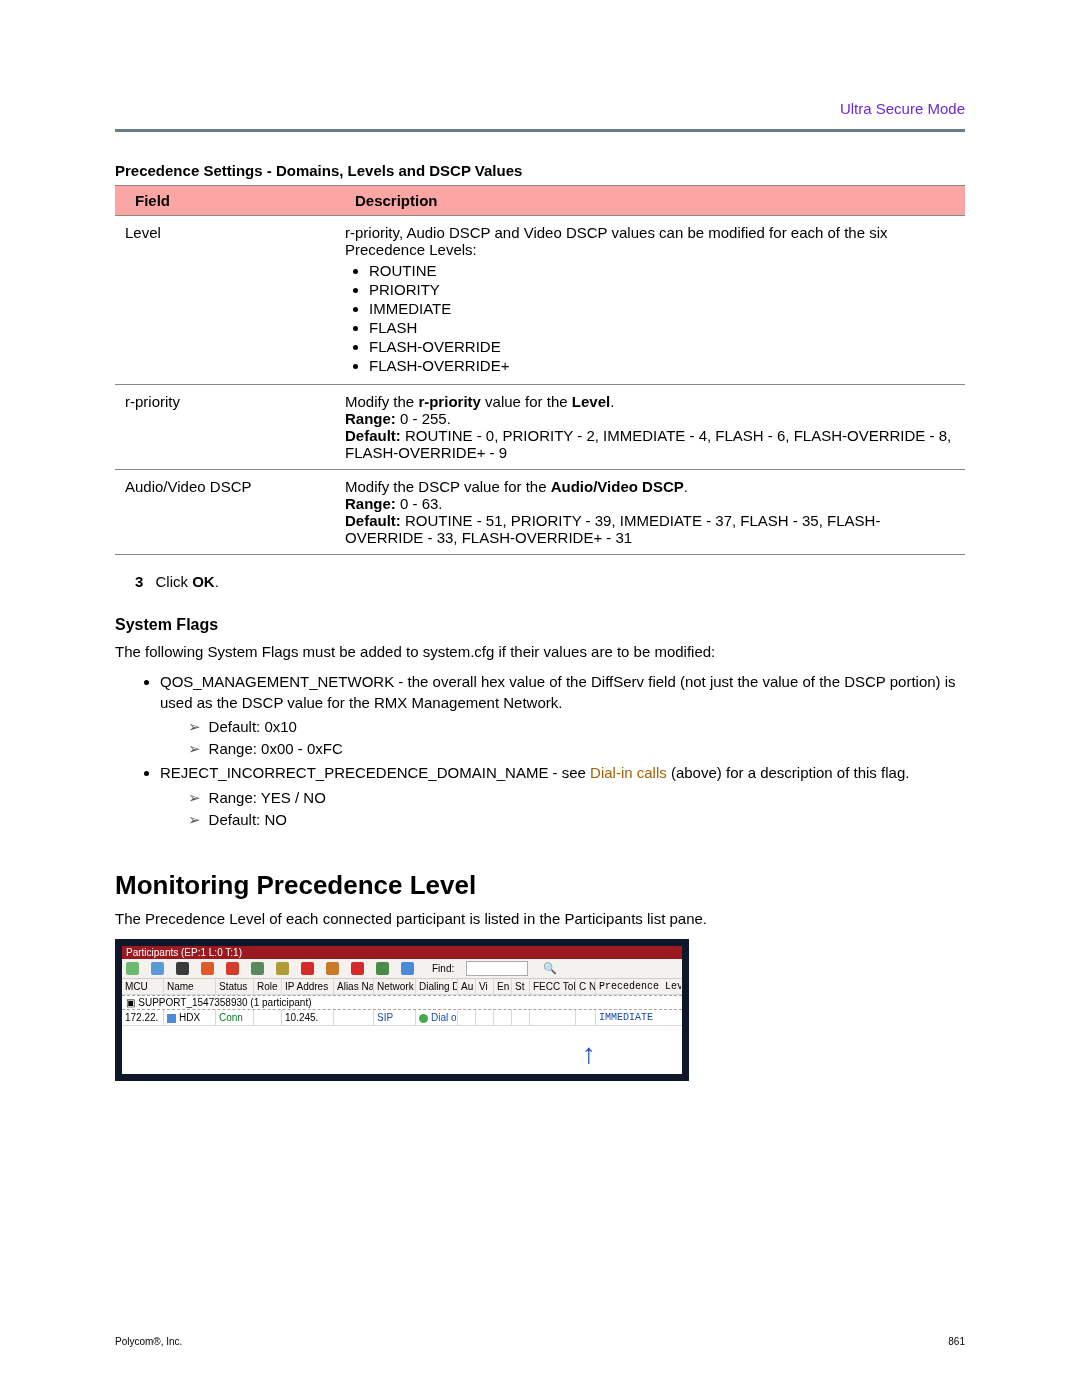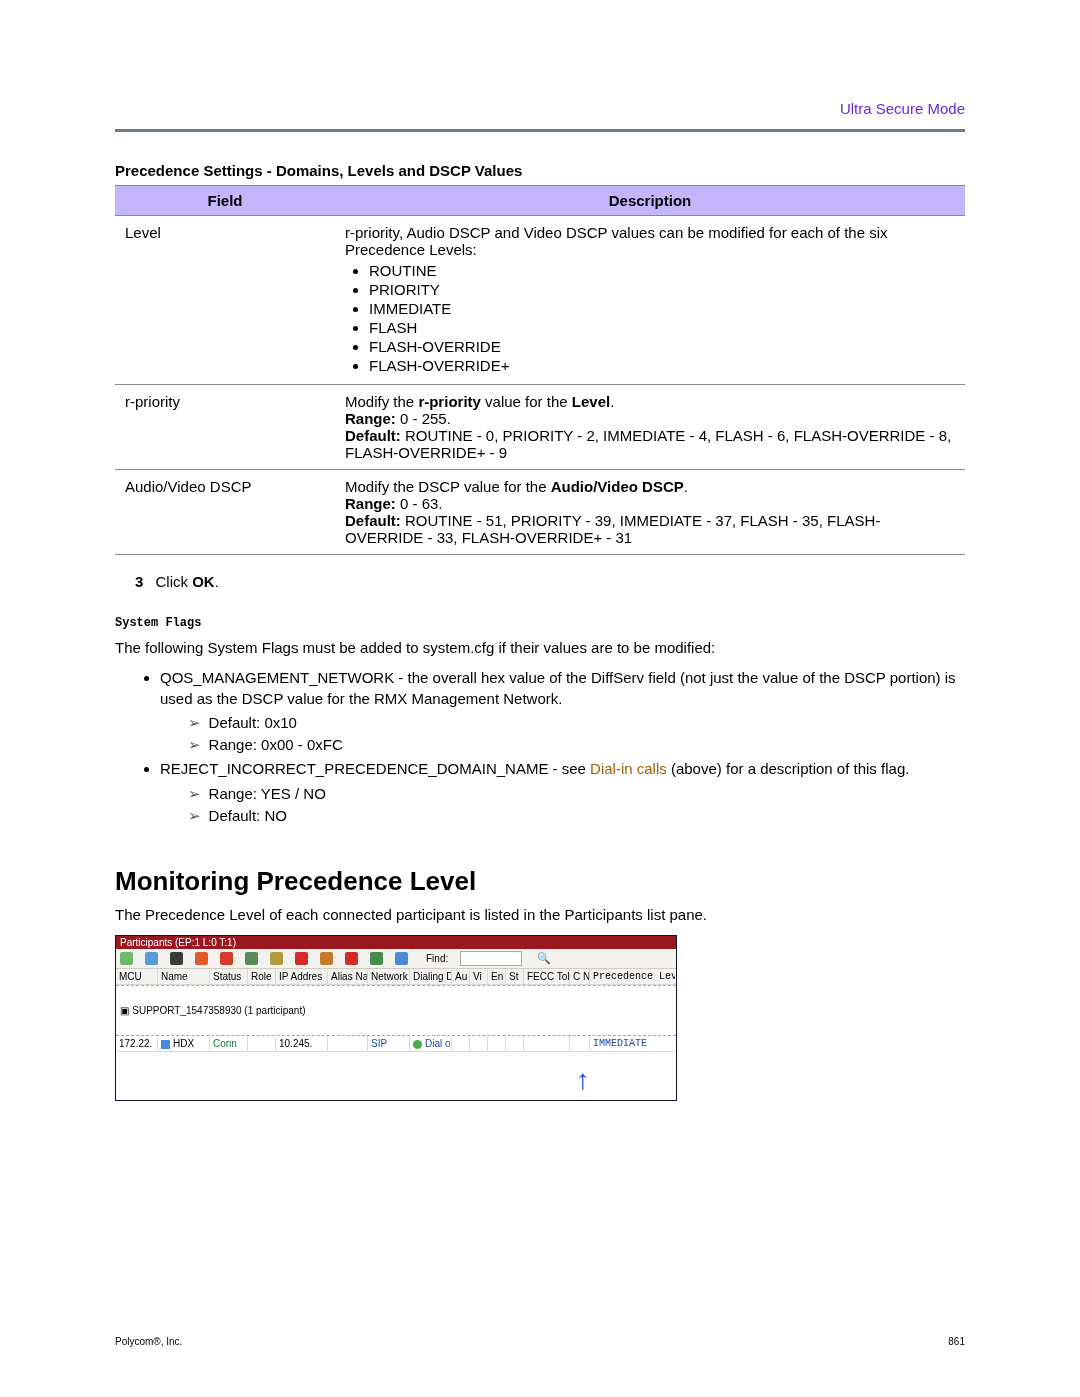--- a/index.html
+++ b/index.html
@@ -33,24 +33,24 @@
     font-weight: bold;
     font-size: 15px;
     margin-bottom: 6px;
   }
   table.settings {
     border-collapse: collapse;
     width: 100%;
     font-size: 15px;
   }
   table.settings thead th {
-    background: #c4b5fd;
-    text-align: center;
-    font-weight: bold;
-    padding: 6px 6px;
+    background: #fca5a5;
+    text-align: left;
+    font-weight: bold;
+    padding: 6px 20px;
     border-top: 1px solid #888;
     border-bottom: 1px solid #888;
   }
   table.settings td {
     vertical-align: top;
     padding: 8px 10px;
     border-bottom: 1px solid #888;
   }
   table.settings td.field-col {
     width: 200px;
@@ -63,24 +63,23 @@
     margin: 2px 0;
   }
   .step-line {
     margin: 18px 0 18px 20px;
   }
   .step-num {
     font-weight: bold;
     margin-right: 8px;
   }
   h2.section {
-    font-size: 12px;
+    font-size: 16px;
     font-weight: bold;
     margin: 26px 0 8px 0;
-    font-family: Liberation Mono, monospace;
   }
   h1.big-section {
     font-size: 26px;
     font-weight: bold;
     margin: 40px 0 8px 0;
   }
   p.body {
     margin: 6px 0 10px 0;
     line-height: 1.35;
   }
@@ -108,21 +107,21 @@
   }
   a.link {
     color: #a16207;
     text-decoration: none;
   }
   .bold { font-weight: bold; }
 
   
   .participants-pane {
     width: 560px;
-    border: 1px solid #0f172a;
+    border: 7px solid #0f172a;
     font-family: Tahoma, Arial, sans-serif;
     font-size: 10px;
     margin-top: 10px;
     position: relative;
     background: #fff;
   }
   .pp-title {
     background: #9a1820;
     color: #fff;
     padding: 1px 4px;
@@ -194,21 +193,21 @@
   .c-au{width:18px;}
   .c-vi{width:18px;}
   .c-en{width:18px;}
   .c-fe{width:18px;}
   .c-fecc{width:46px;}
   .c-cn{width:20px;}
   .c-prec{width:85px;border-right:none;font-family:Liberation Mono, monospace;}
   .pp-group {
     border-top: 1px dashed #a8a49a;
     border-bottom: 1px dashed #a8a49a;
-    padding: 19px 4px;
+    padding: 1px 4px;
     font-size: 10px;
     background: #fff;
   }
   .pp-datarow .c-status{color:#0a7a2a;}
   .pp-datarow .c-net{color:#1a4aaa;}
   .pp-datarow .c-dial{color:#1a4aaa;}
   .pp-datarow .c-prec{color:#1a4aaa;}
   .pp-datarow .c-name::before{
     content:"";display:inline-block;width:9px;height:9px;background:#4a8ad6;margin-right:3px;vertical-align:middle;
   }

